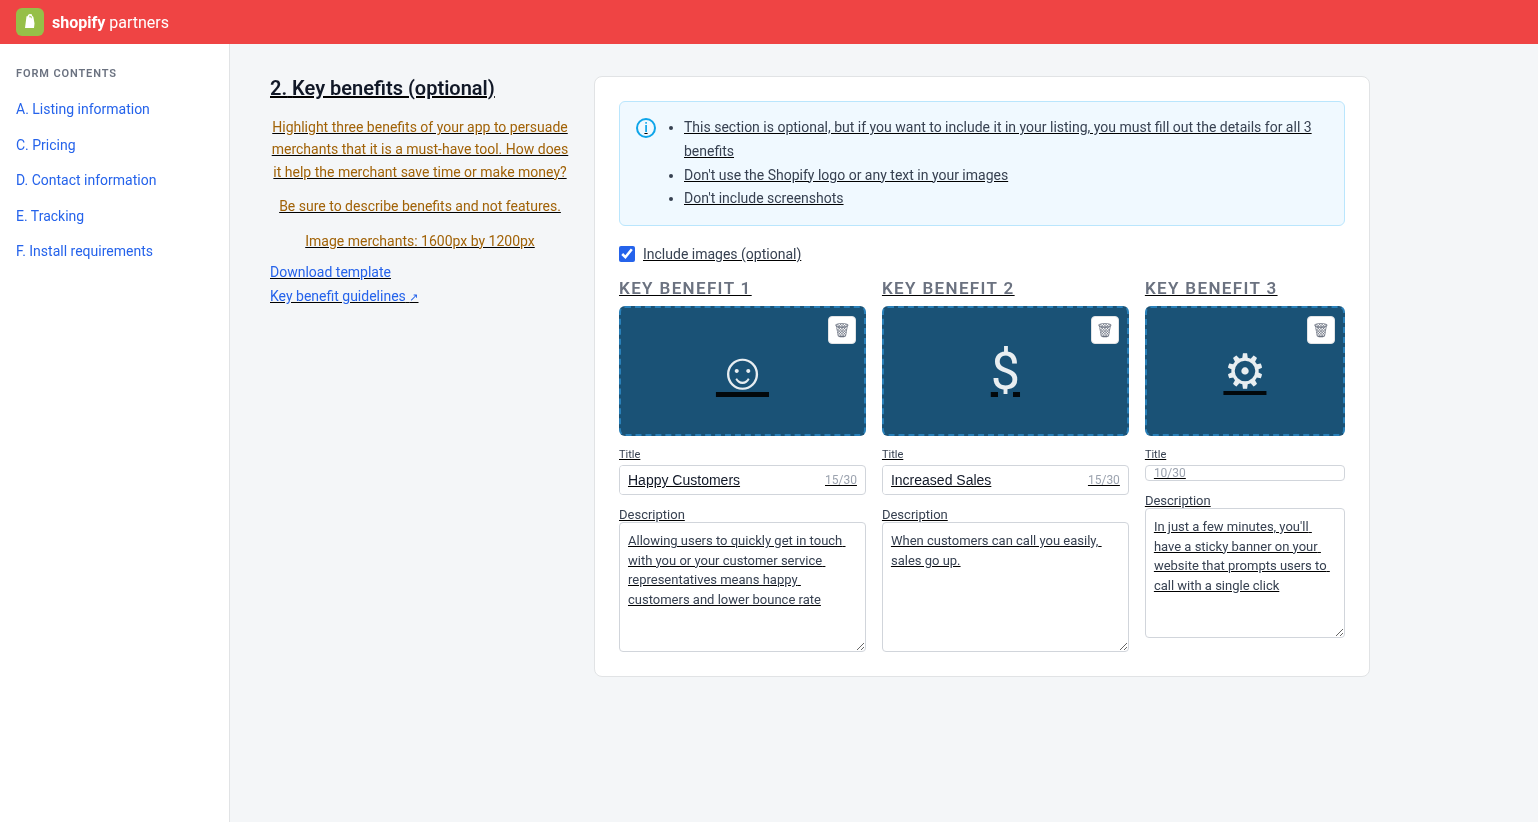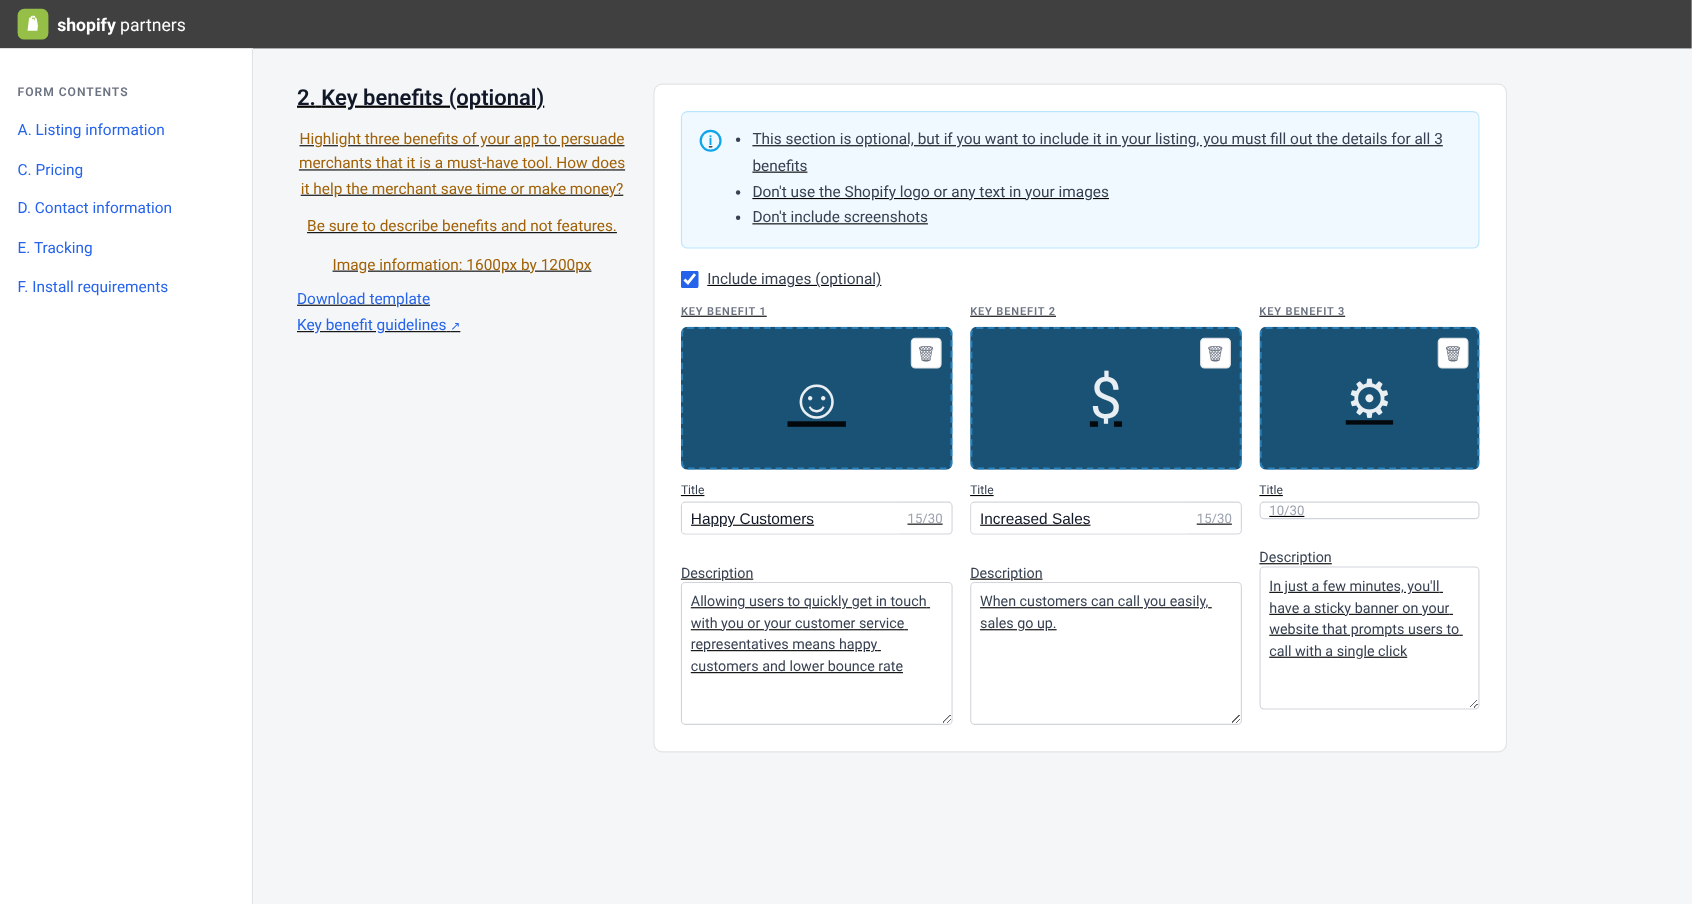--- a/index.html
+++ b/index.html
@@ -1,20 +1,20 @@
 <!DOCTYPE html>
 <html><head>
   <meta charset="utf-8">
   <style>
     * { box-sizing: border-box; margin: 0; padding: 0; }
     body { font-family: -apple-system, BlinkMacSystemFont, 'Segoe UI', Roboto, sans-serif; background: #f4f6f8; }
 
     
     .topnav {
-      background: #404040;
+      background: #ef4444;
       height: 44px;
       display: flex;
       align-items: center;
       padding: 0 16px;
     }
     .topnav-logo {
       display: flex;
       align-items: center;
       gap: 8px;
     }
@@ -43,21 +43,21 @@
     .layout {
       display: flex;
       min-height: calc(100vh - 44px);
     }
 
     
     .sidebar {
       width: 230px;
       background: white;
       border-right: 1px solid #e1e3e5;
-      padding: 25px 0;
+      padding: 15px 0;
       flex-shrink: 0;
     }
     .sidebar-section-title {
       font-size: 11px;
       font-weight: 600;
       color: #6b7280;
       text-transform: uppercase;
       letter-spacing: 0.08em;
       padding: 8px 16px 12px;
     }
@@ -174,21 +174,21 @@
       grid-template-columns: 1fr 1fr 1fr;
       gap: 16px;
     }
 
     .benefit-col {
       display: flex;
       flex-direction: column;
     }
 
     .benefit-label {
-      font-size: 10px;
+      font-size: 17px;
       font-weight: 600;
       color: #6b7280;
       text-transform: uppercase;
       letter-spacing: 0.08em;
       margin-bottom: 8px;
     }
 
     
     .image-upload {
       position: relative;
@@ -228,21 +228,21 @@
       font-size: 11px;
       color: #374151;
       margin-bottom: 4px;
     }
     .title-input-wrap {
       display: flex;
       align-items: center;
       border: 1px solid #d1d5db;
       border-radius: 4px;
       overflow: hidden;
-      margin-bottom: 28px;
+      margin-bottom: 12px;
     }
     .title-input-wrap input {
       flex: 1;
       border: none;
       outline: none;
       padding: 6px 8px;
       font-size: 14px;
       color: #111827;
     }
     .char-count {
@@ -299,21 +299,21 @@
 
   <main class="main">
     <div class="content-area">
 
       <div class="left-panel">
         <h2 class="section-title">
           <span>2.</span> <span>Key benefits (optional)</span>
         </h2>
         <p class="section-desc">Highlight three benefits of your app to persuade merchants that it is a must-have tool. How does it help the merchant save time or make money?</p>
         <p class="section-desc">Be sure to describe benefits and not features.</p>
-        <p class="section-desc">Image information: 1600px by 1200px</p>
+        <p class="section-desc">Image merchants: 1600px by 1200px</p>
         <a class="section-link" href="#">Download template</a>
         <a class="section-link" href="#">
           <span>Key benefit guidelines</span> <span class="external-icon">↗</span>
         </a>
       </div>
 
       <div class="right-panel">
 
         <div class="info-box">
           <div class="info-icon">i</div>

